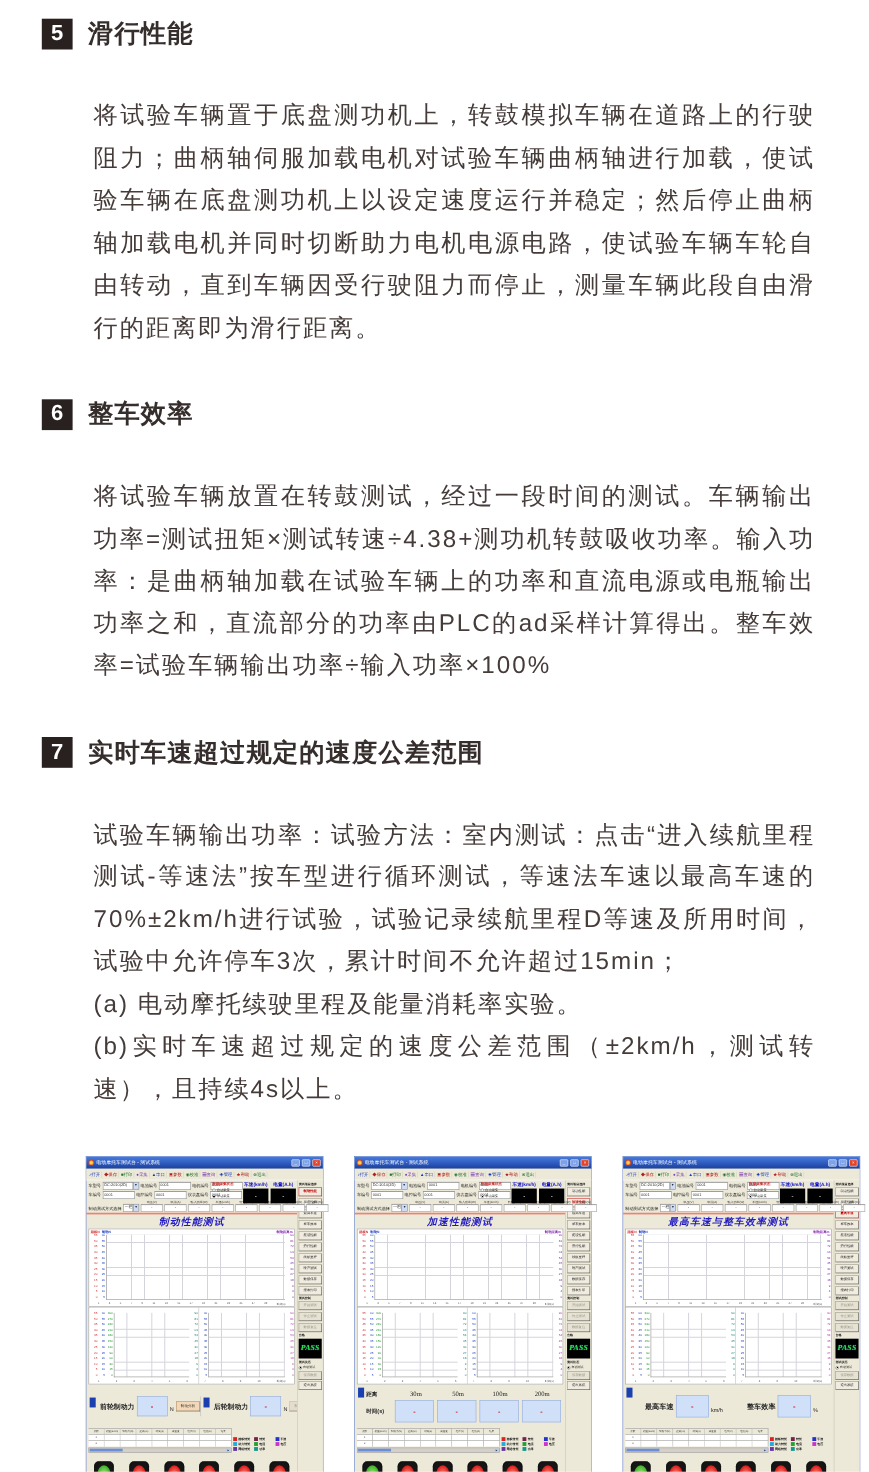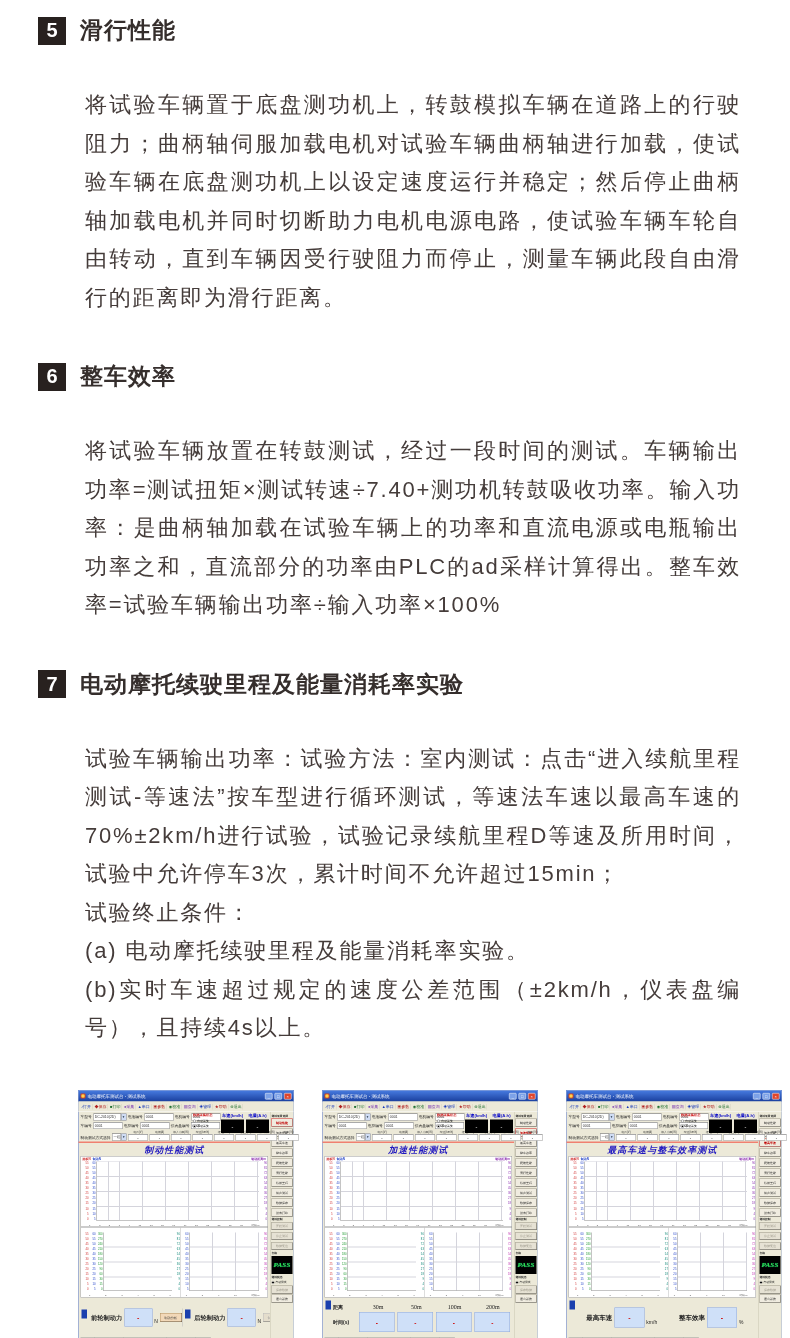--- a/index.html
+++ b/index.html
@@ -171,34 +171,33 @@
       <p>将试验车辆置于底盘测功机上，转鼓模拟车辆在道路上的行驶阻力；曲柄轴伺服加载电机对试验车辆曲柄轴进行加载，使试验车辆在底盘测功机上以设定速度运行并稳定；然后停止曲柄轴加载电机并同时切断助力电机电源电路，使试验车辆车轮自由转动，直到车辆因受行驶阻力而停止，测量车辆此段自由滑行的距离即为滑行距离。</p>
     </div>
   </div>
 
   <div class="sec">
     <div class="sec-head">
       <div class="sec-num">6</div>
       <div class="sec-title">整车效率</div>
     </div>
     <div class="sec-body">
-      <p>将试验车辆放置在转鼓测试，经过一段时间的测试。车辆输出功率=测试扭矩×测试转速÷7.40+测功机转鼓吸收功率。输入功率：是曲柄轴加载在试验车辆上的功率和直流电源或电瓶输出功率之和，直流部分的功率由PLC的ad采样计算得出。整车效率=试验车辆输出功率÷输入功率×100%</p>
+      <p>将试验车辆放置在转鼓测试，经过一段时间的测试。车辆输出功率=测试扭矩×测试转速÷4.38+测功机转鼓吸收功率。输入功率：是曲柄轴加载在试验车辆上的功率和直流电源或电瓶输出功率之和，直流部分的功率由PLC的ad采样计算得出。整车效率=试验车辆输出功率÷输入功率×100%</p>
     </div>
   </div>
 
   <div class="sec" style="margin-bottom:0;">
     <div class="sec-head">
       <div class="sec-num">7</div>
-      <div class="sec-title">电动摩托续驶里程及能量消耗率实验</div>
+      <div class="sec-title">实时车速超过规定的速度公差范围</div>
     </div>
     <div class="sec-body">
       <p>试验车辆输出功率：试验方法：室内测试：点击“进入续航里程测试-等速法”按车型进行循环测试，等速法车速以最高车速的70%±2km/h进行试验，试验记录续航里程D等速及所用时间，试验中允许停车3次，累计时间不允许超过15min；</p>
-      <p>试验终止条件：</p>
       <p>(a) 电动摩托续驶里程及能量消耗率实验。</p>
-      <p>(b)实时车速超过规定的速度公差范围（±2km/h，仪表盘编号），且持续4s以上。</p>
+      <p>(b)实时车速超过规定的速度公差范围（±2km/h，测试转速），且持续4s以上。</p>
     </div>
   </div>
 
   <div id="shots-row">
   <div class="shot w0">
     <div class="win">
 
       <div class="titlebar">
         <span class="tb-ico"></span>
         <span class="tb-title">电动摩托车测试台 - 测试系统</span>

